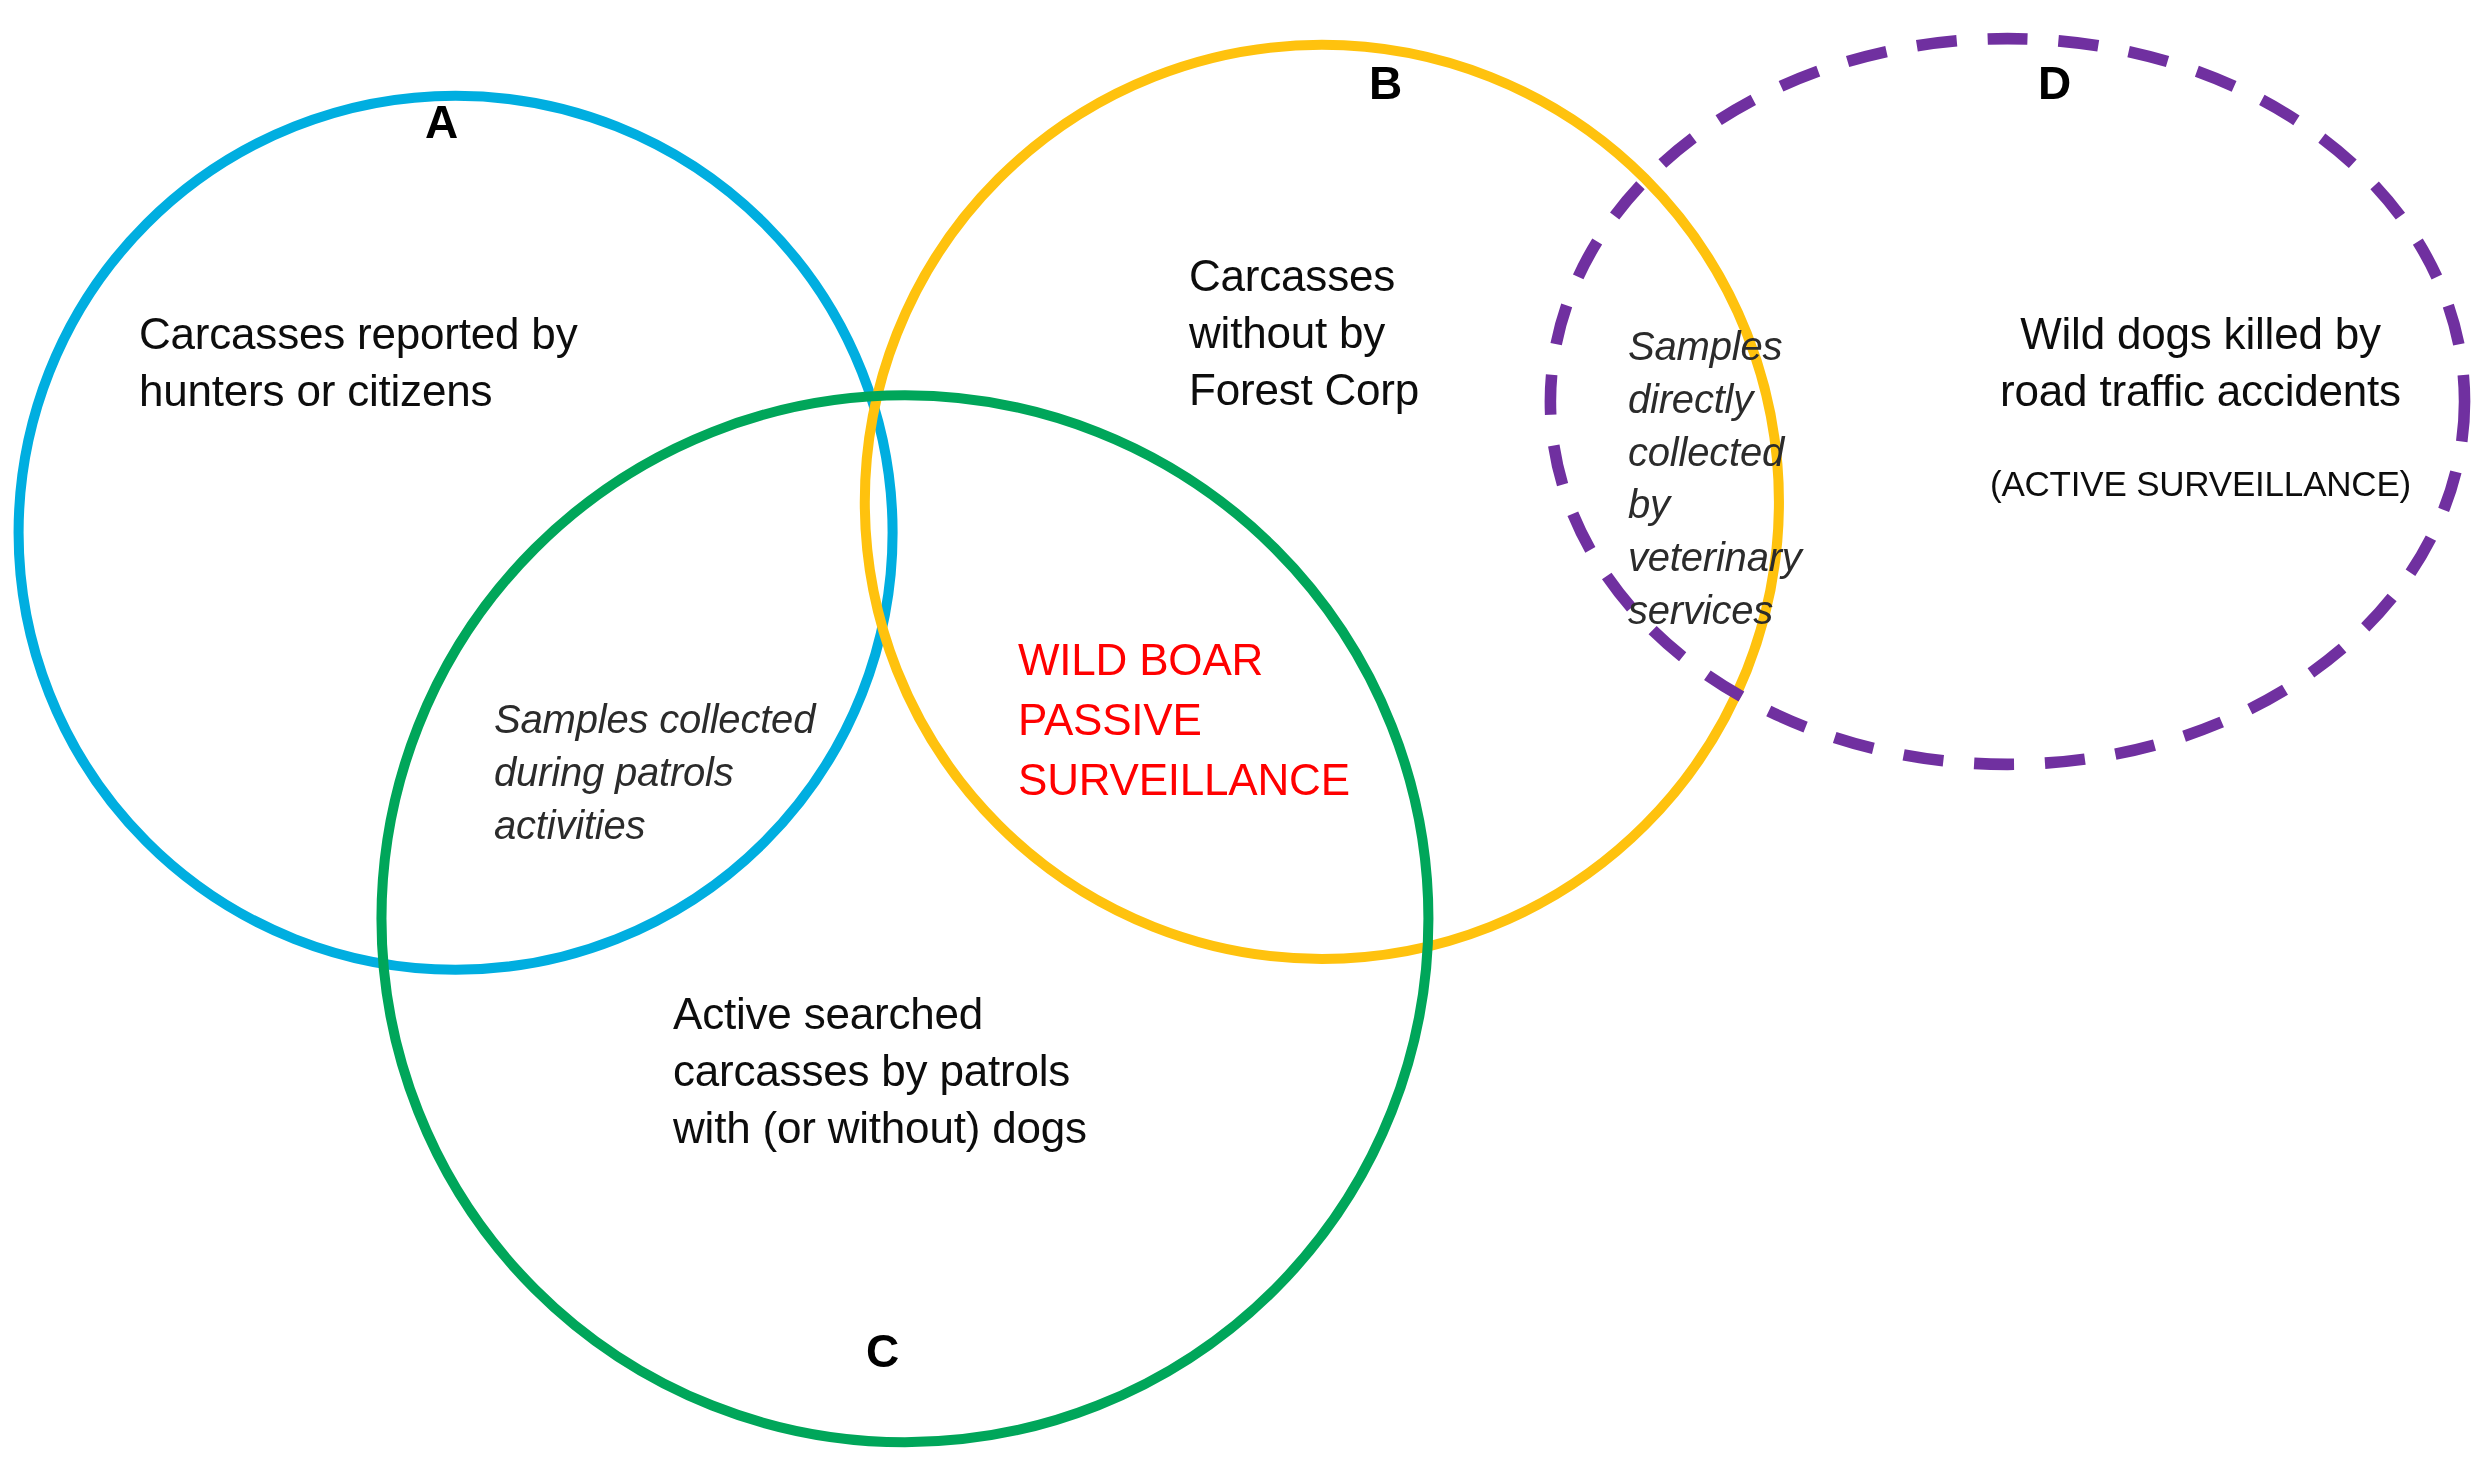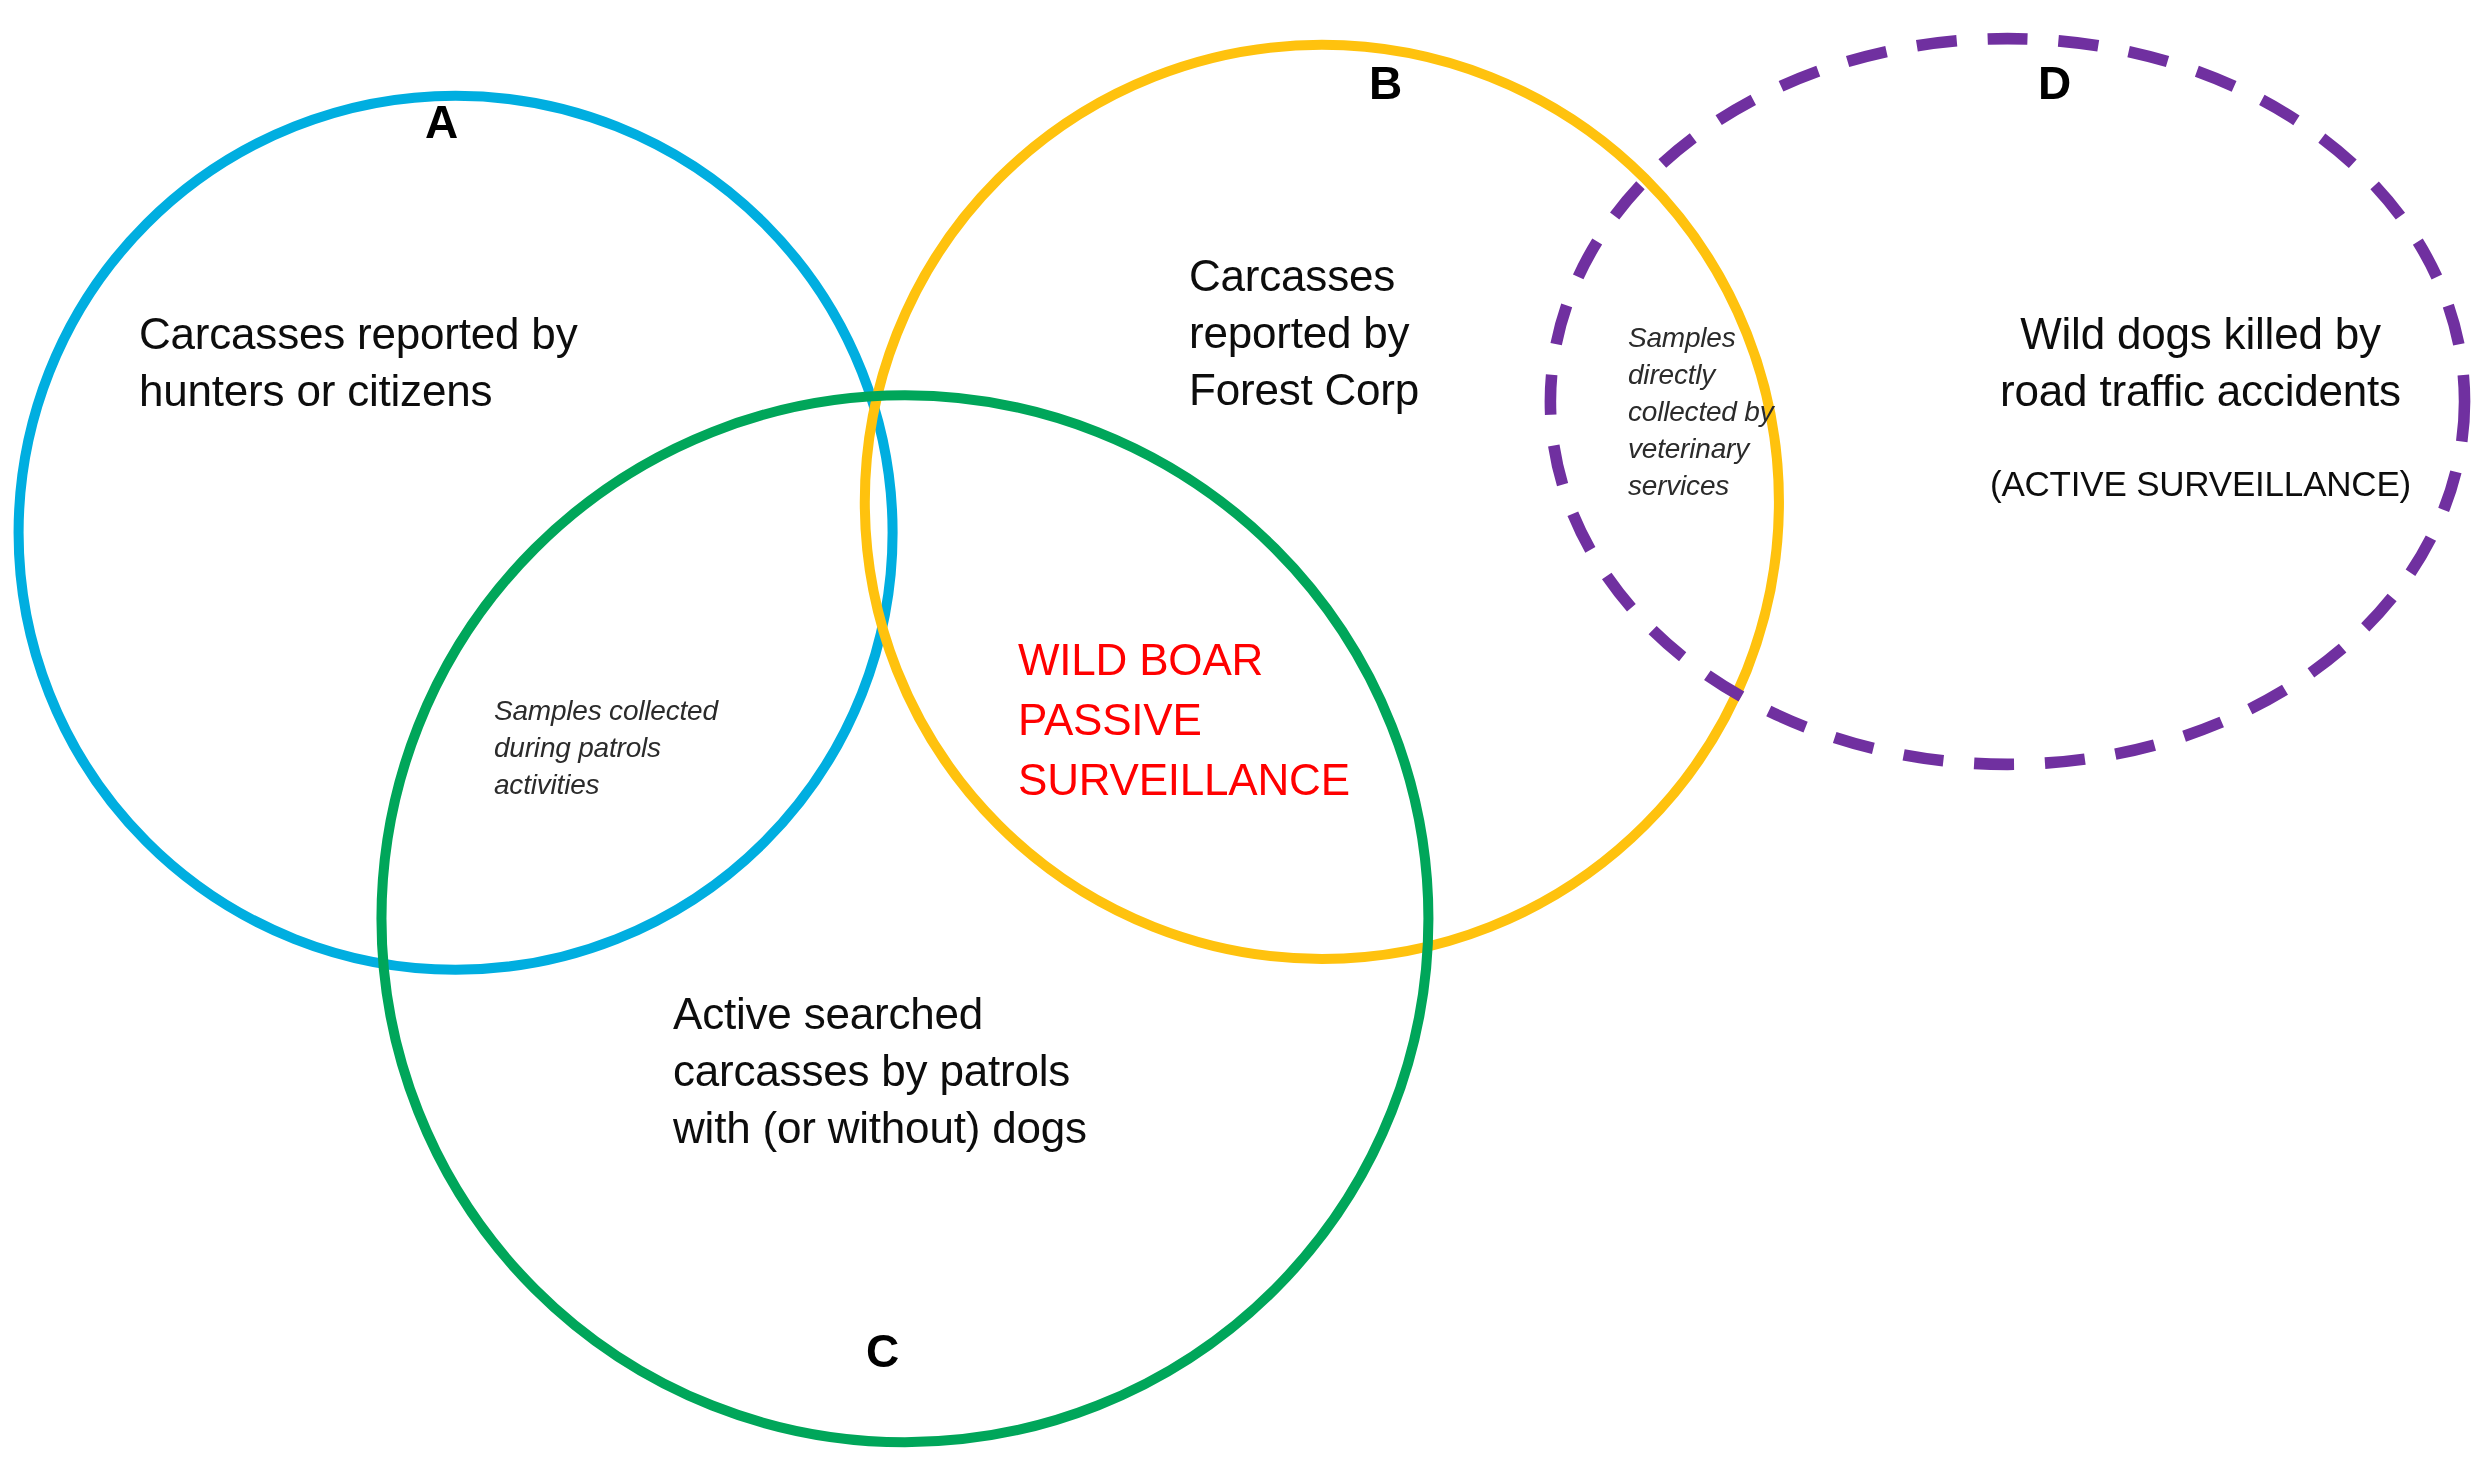--- a/index.html
+++ b/index.html
@@ -45,21 +45,21 @@
     font-size: 44px;
     font-weight: 400;
   }
   .small-caps-note {
     font-size: 35px;
     font-weight: 400;
     margin-top: 32px;
   }
   .italic-note {
     font-style: italic;
-    font-size: 28px;
+    font-size: 40px;
     color: #2b2b2b;
     line-height: 1.32;
   }
   .center-label {
     font-size: 44px;
     font-weight: 400;
     line-height: 1.36;
   }
 </style>
 </head>
@@ -83,21 +83,21 @@
   <div class="txt set-letter" style="left:1369px; top:60px;">B</div>
 
   <div class="txt set-letter" style="left:866px; top:1328px;">C</div>
 
   <div class="txt set-letter" style="left:2038px; top:60px;">D</div>
 
   <div class="txt body-text" style="left:139px; top:305px; width:525px;">Carcasses reported by
 hunters or citizens</div>
 
   <div class="txt body-text" style="left:1189px; top:247px; width:332px;">Carcasses
-reported by
+without by
 Forest Corp</div>
 
   <div class="txt body-text" style="left:673px; top:985px; width:541px;">Active searched
 carcasses by patrols
 with (or without) dogs</div>
 
   <div class="txt body-text" style="left:1961px; top:305px; width:479px; text-align:center;">Wild dogs killed by
 road traffic accidents</div>
 
   <div class="txt small-caps-note" style="left:1961px; top:429px; width:479px; text-align:center;">(ACTIVE SURVEILLANCE)</div>

